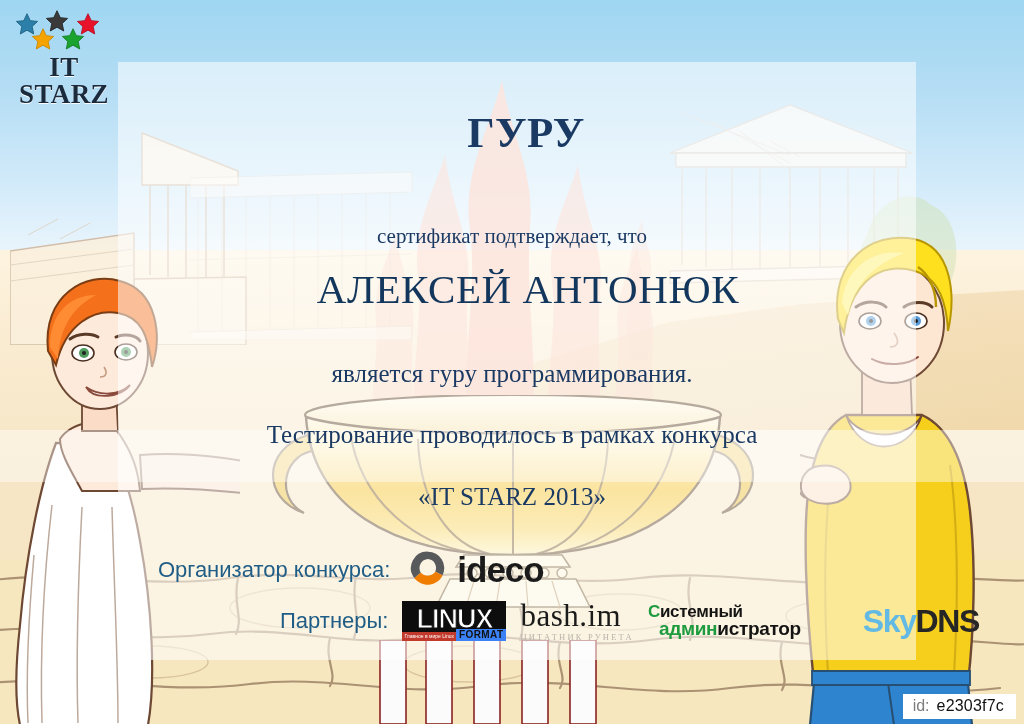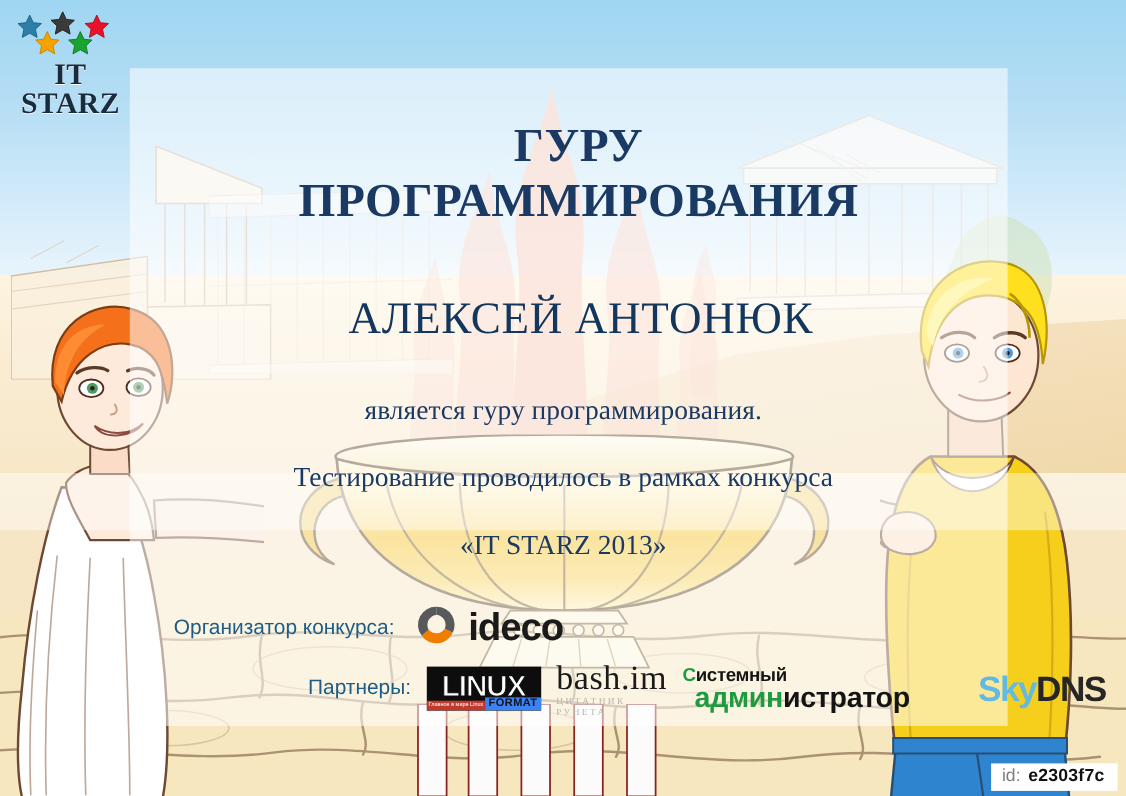--- a/index.html
+++ b/index.html
@@ -112,21 +112,21 @@
   }
   .body-text span { display:block;margin-top:27px; }
 
   
   .organizer-row {
     position:absolute; left:158px; top:548px; width:640px;
     display:flex; align-items:center; gap:18px;
   }
   .label-sans {
     font-family:"Liberation Sans", sans-serif;
-    font-size:19px; color:#1f5d86; white-space:nowrap;
+    font-size:22px; color:#1f5d86; white-space:nowrap;
   }
   .ideco-logo { display:flex; align-items:center; gap:9px; }
   .ideco-word {
     font-family:"Liberation Sans", sans-serif;
     font-weight:bold; font-size:35px; color:#1a1a1a; letter-spacing:-1px;
   }
 
   
   .partners-row {
     position:absolute; left:280px; top:600px; width:700px;
@@ -162,21 +162,21 @@
   .bash-sub {
     font-family:"Liberation Serif", serif; font-size:8.5px; color:#b9b3ab;
     letter-spacing:2.2px; margin-top:1px;
   }
 
   .sysadmin {
     font-family:"Liberation Sans", sans-serif; font-weight:bold;
     line-height:.94; letter-spacing:-.3px;
   }
   .sysadmin .r1 { font-size:17px; display:block; }
-  .sysadmin .r2 { font-size:26px; display:block; margin-left:11px; }
+  .sysadmin .r2 { font-size:19px; display:block; margin-left:11px; }
   .grn { color:#1f9b3f; }
   .blk { color:#141414; }
 
   .skydns {
     font-family:"Liberation Sans", sans-serif; font-weight:bold;
     font-size:32px; letter-spacing:-1.4px; line-height:1;padding-left:48px;
   }
   .sky-b { color:#62b9e3; }
   .dns-b { color:#262626; }
 
@@ -185,21 +185,21 @@
     position:absolute; left:0; top:688px; width:1024px; text-align:center;
     font-family:"Liberation Sans", sans-serif; font-size:17px; color:#2c2c2c;
   }
   .idbox {
     position:absolute; right:8px; top:694px;
     background:#fff; padding:3px 12px 4px 10px;
     font-family:"Liberation Sans", sans-serif; font-size:16px;
     display:flex; gap:7px; align-items:baseline;
   }
   .idbox .k { color:#7d7d7d; }
-  .idbox .v { color:#111; font-weight:bold; letter-spacing:.2px; }
+  .idbox .v { color:#111; font-weight:normal; letter-spacing:.2px; }
 
   
   .colset { position:absolute; left:370px; top:640px; width:260px; height:84px; }
 </style>
 </head>
 <body>
 
 <div id="certificate">
 
   <div class="sky"></div>
@@ -461,23 +461,23 @@
           </svg>
       </span>
     </div>
     <div class="brand">IT STARZ</div>
   </div>
 
   <div class="content">
 
     <div class="title">
       <span>ГУРУ</span>
-      <span class="l2">ПРОГРАММИРОВАНИЯ</span>
     </div>
 
+    <div class="subtitle">сертификат подтверждает, что</div>
 
     <div class="recipient">АЛЕКСЕЙ АНТОНЮК</div>
 
     <div class="body-text">
       <span>является гуру программирования.</span>
       <span>Тестирование проводилось в рамках конкурса</span>
       <span>«IT STARZ 2013»</span>
     </div>
 
     <div class="organizer-row">

